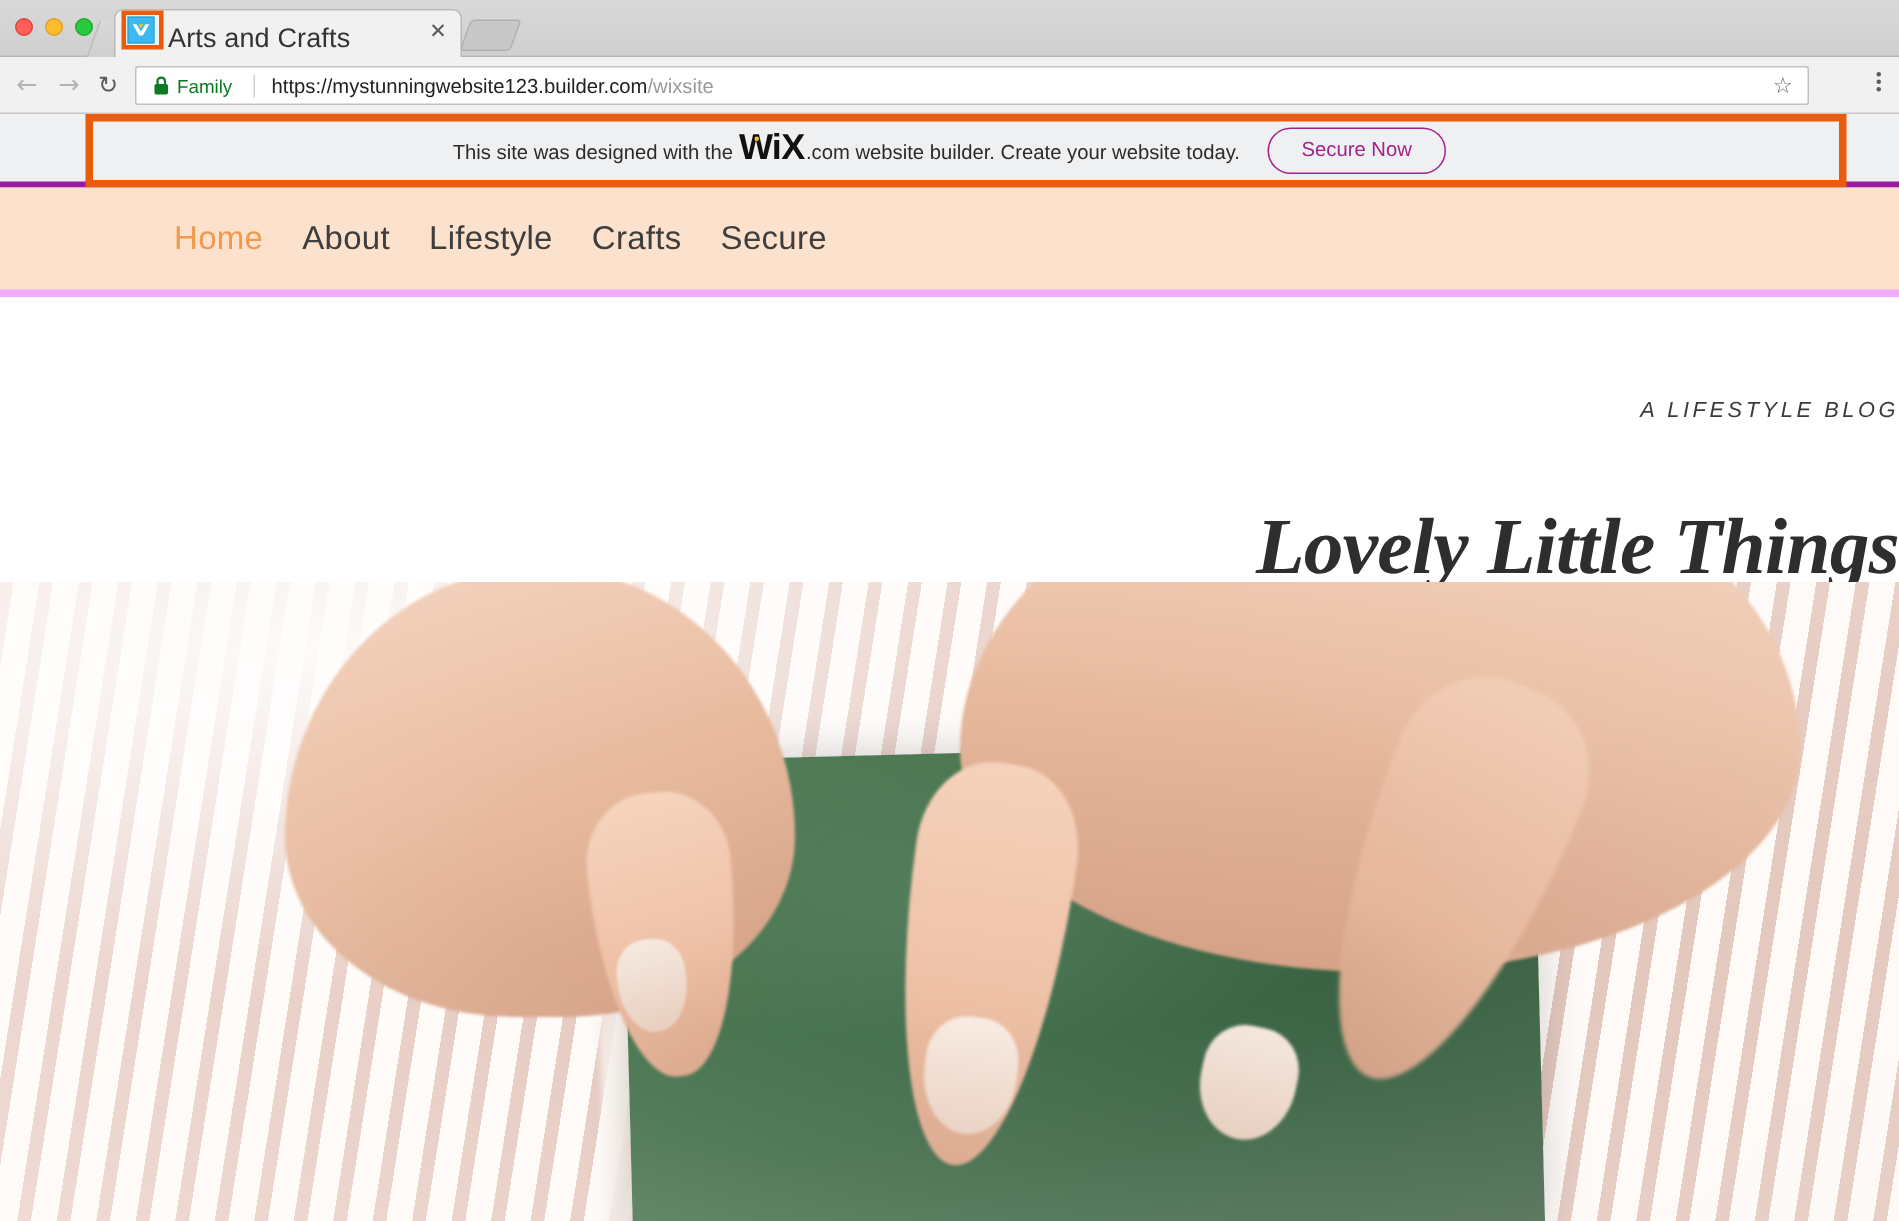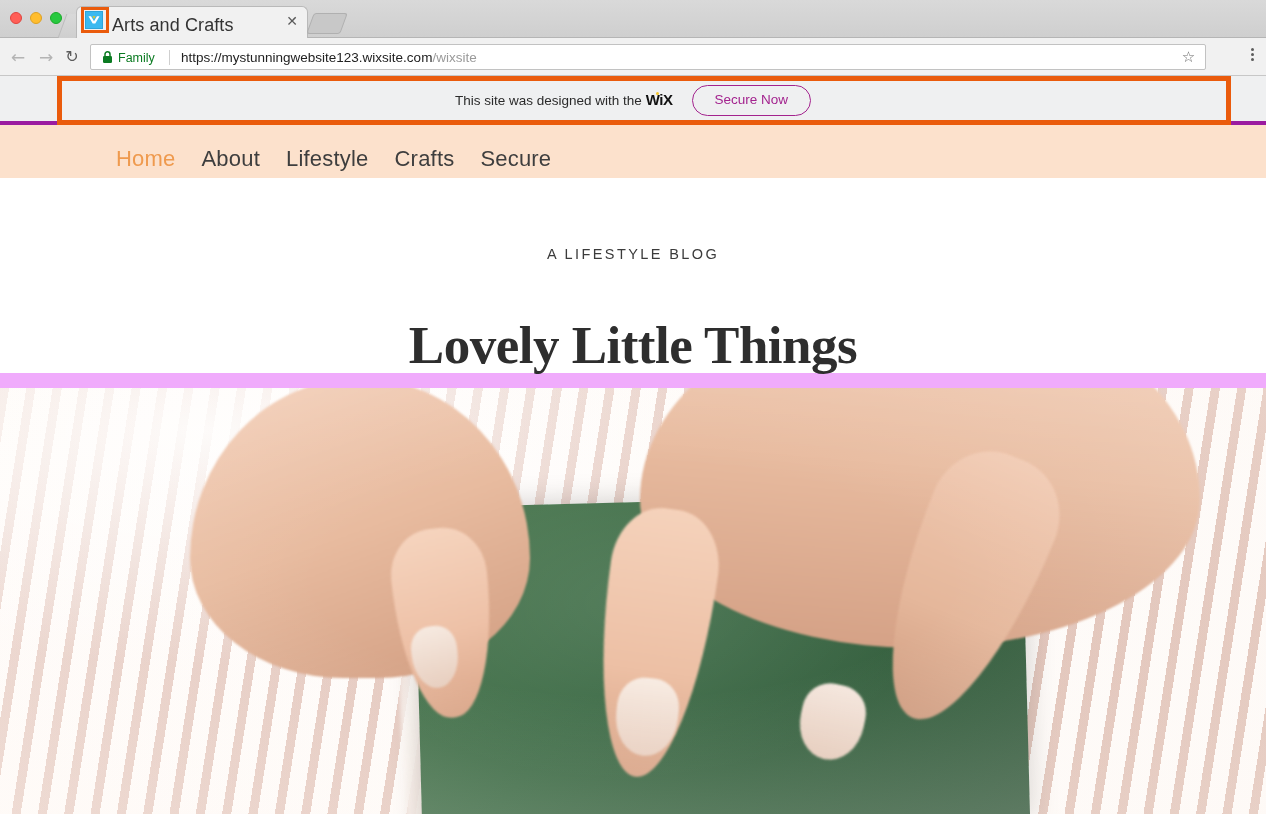--- a/index.html
+++ b/index.html
@@ -222,21 +222,21 @@
     color: #2b2b2b;
     line-height: 18px;
     white-space: nowrap;
     display: flex;
     align-items: baseline;
     gap: 0;
   }
   #banner-text .pre { }
   #wix-word {
     font-family: "Liberation Sans", sans-serif;
-    font-size: 15px;
+    font-size: 24px;
     font-weight: 700;
     letter-spacing: -.5px;
     color: #111;
     position: relative;
     padding: 0 1px 0 4px;
   }
   #wix-word .dot {
     position: absolute;
     left: 14.5px; top: 1px;
     width: 3px; height: 3px;
@@ -289,24 +289,25 @@
     color: #3e3e3e;
     padding: 0 26px 0 0;
     white-space: nowrap;
     letter-spacing: .2px;
   }
   .nav-item.active { color: #ef9a4e; }
 
   
   #hero-head {
     position: absolute;
-    left: 0; top: 102px;
+    left: 0; top: 122px;
     width: 1266px; height: 195px;
     background: #ffffff;
-    text-align: center;
+    text-align: right;
+    font-style: italic;
   }
   #eyebrow {
     position: absolute;
     left: 0; top: 68px;
     width: 1266px;
     font-size: 14.5px;
     letter-spacing: 2.4px;
     color: #3b3b3b;
   }
   #site-title {
@@ -487,39 +488,40 @@
 
     <div id="omnibox">
       <span id="lock-icon">
         <svg width="11" height="14" viewBox="0 0 11 14" aria-hidden="true">
           <path d="M3 6 V4.2 A2.5 2.5 0 0 1 8 4.2 V6" fill="none" stroke="#0b7b22" stroke-width="1.5"></path>
           <rect x="1" y="6" width="9" height="7" rx="1.2" fill="#0b7b22"></rect>
         </svg>
       </span>
       <span id="secure-label">Family</span>
       <span id="omnibox-sep"></span>
-      <span id="url-text"><span class="host">https://</span><span class="host">mystunningwebsite123.wixsite.com</span><span>/wixsite</span></span>
+      <span id="url-text"><span class="host">https://</span><span class="host">mystunningwebsite123.builder.com</span><span>/wixsite</span></span>
       <span id="star-icon">☆</span>
     </div>
 
     <div id="menu-dots">
       <i></i>
         <i></i>
         <i></i>
     </div>
   </div>
 </div>
 
 <div id="page">
 
   <div id="wix-banner">
     <div id="wix-banner-inner">
       <div id="banner-text">
         <span class="pre">This site was designed with the</span>
         <span id="wix-word"><span>WiX</span><span class="dot"></span></span>
+        <span>.com website builder. Create your website today.</span>
       </div>
       <div id="start-now-btn">Secure Now</div>
     </div>
   </div>
   <div id="banner-underline"></div>
   <div id="banner-highlight"></div>
 
   <nav id="site-nav">
     <div id="nav-list">
       <span class="nav-item active">Home</span>

